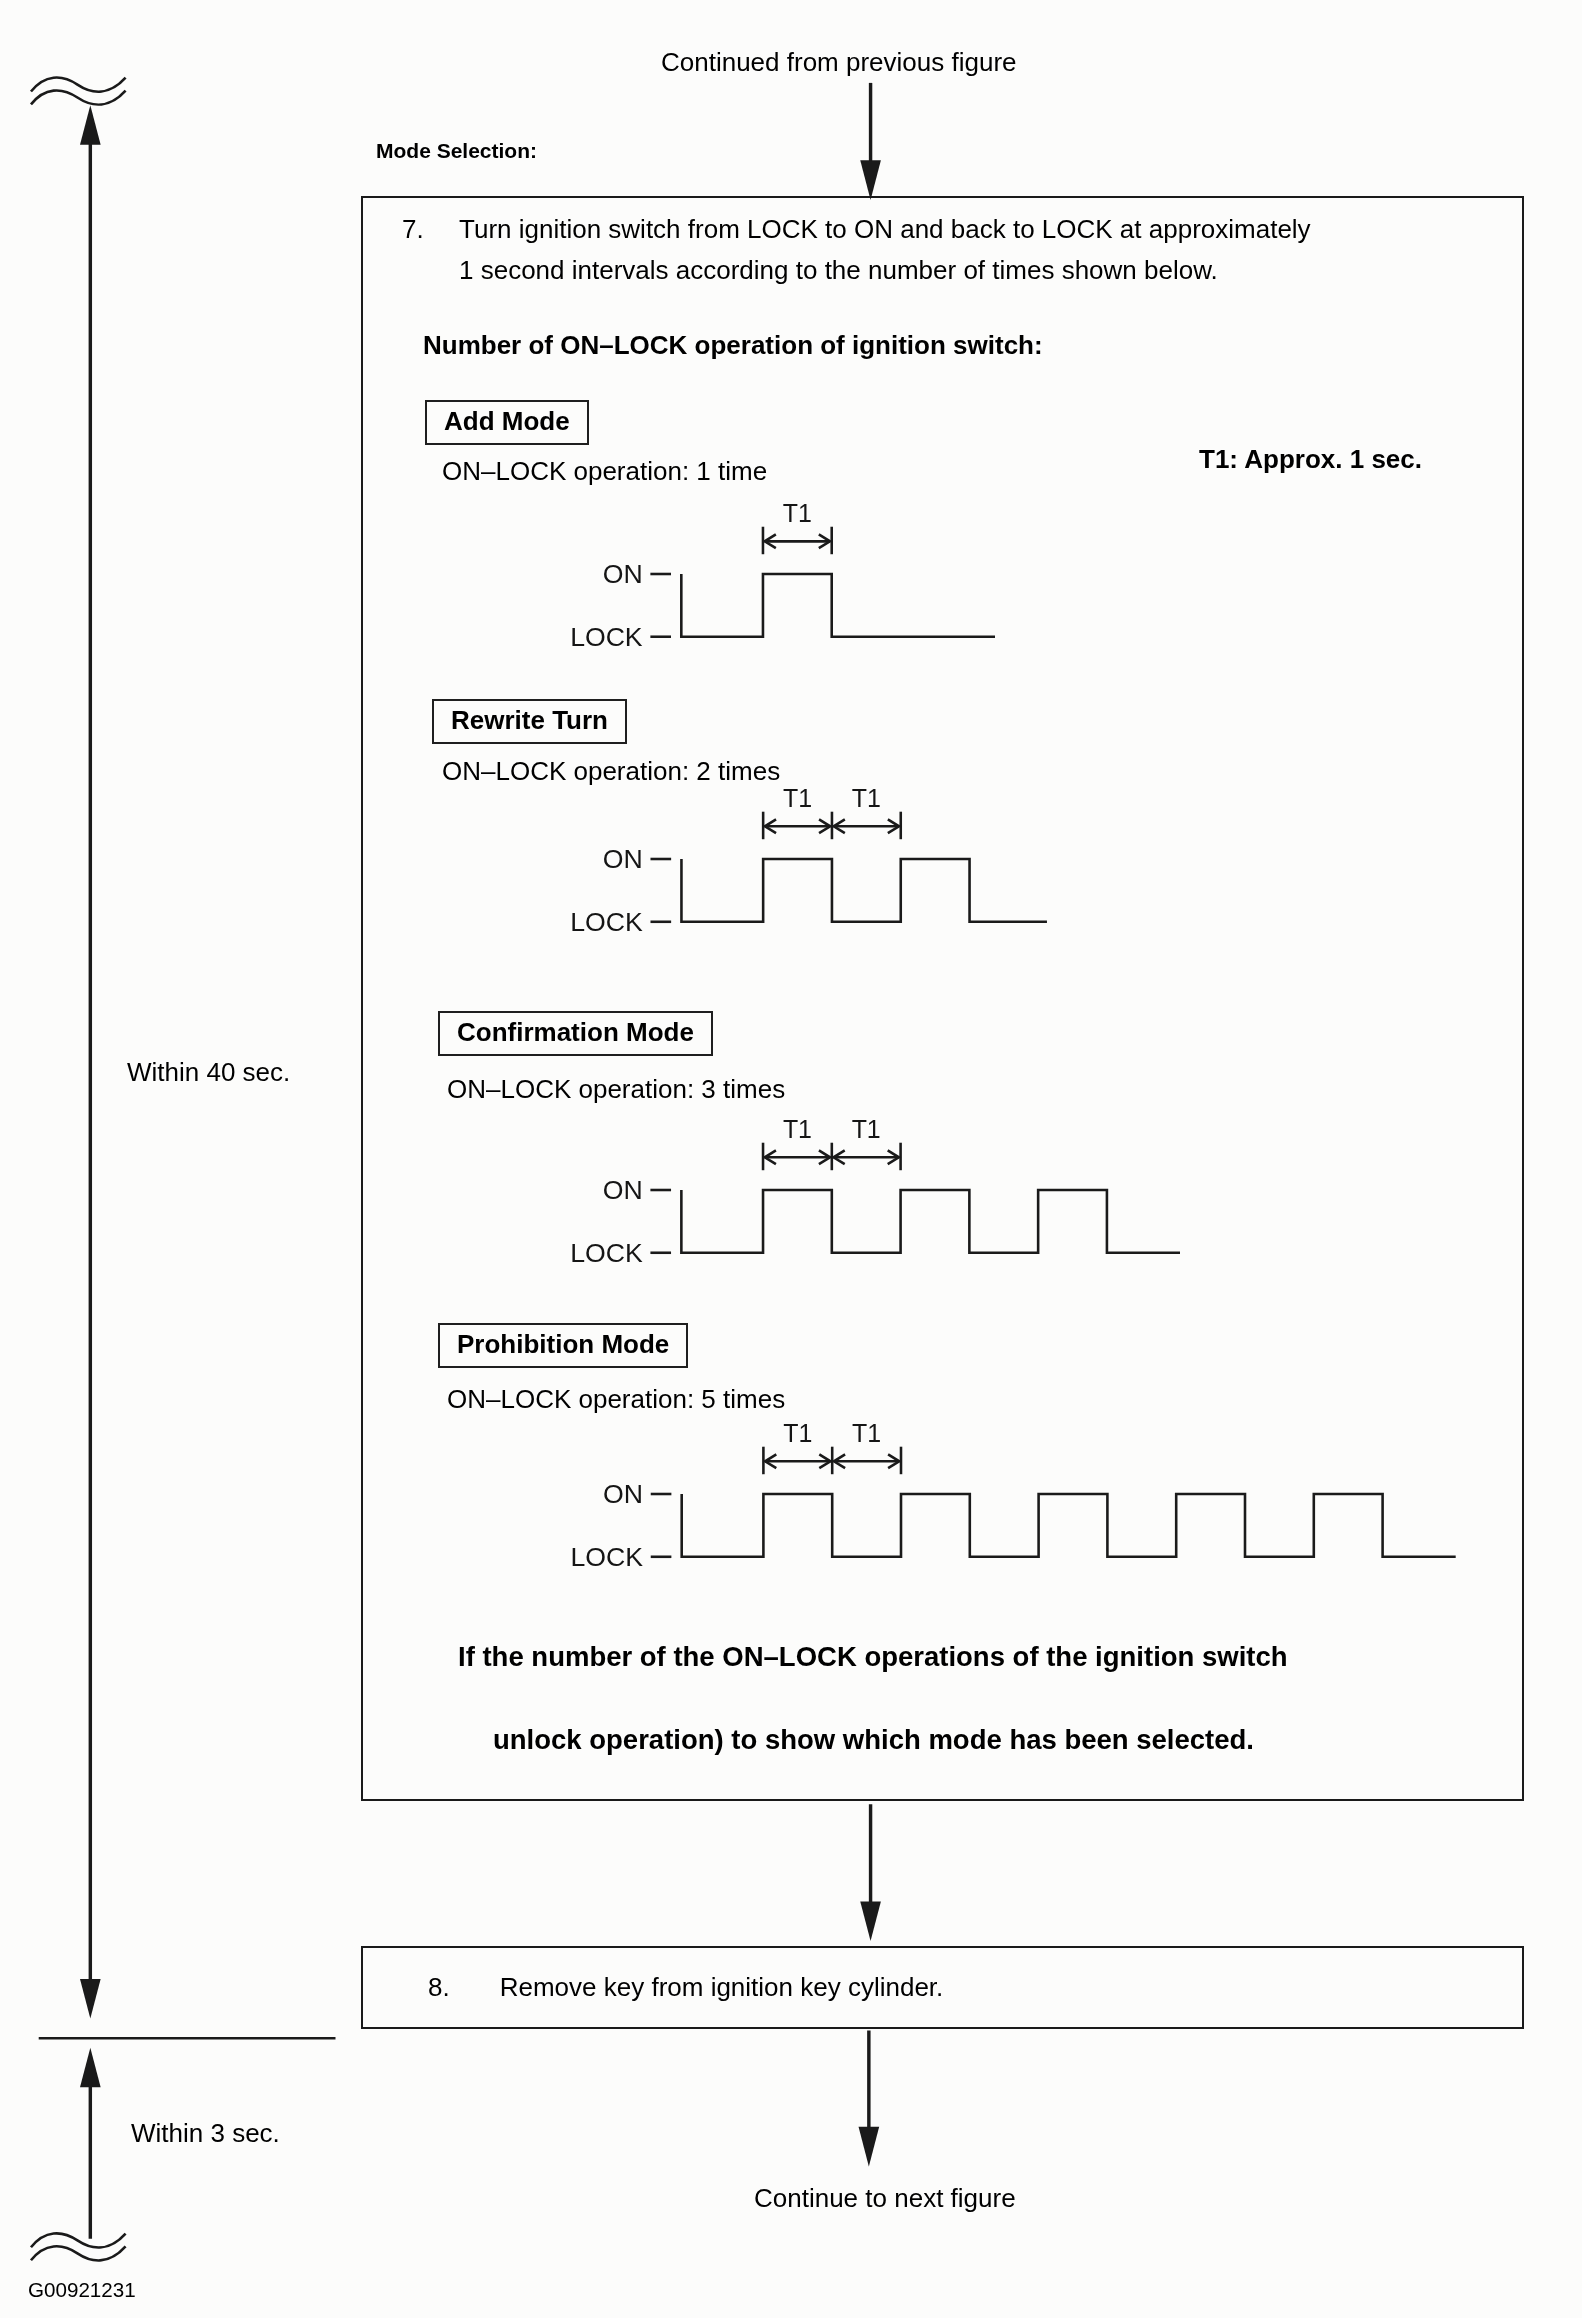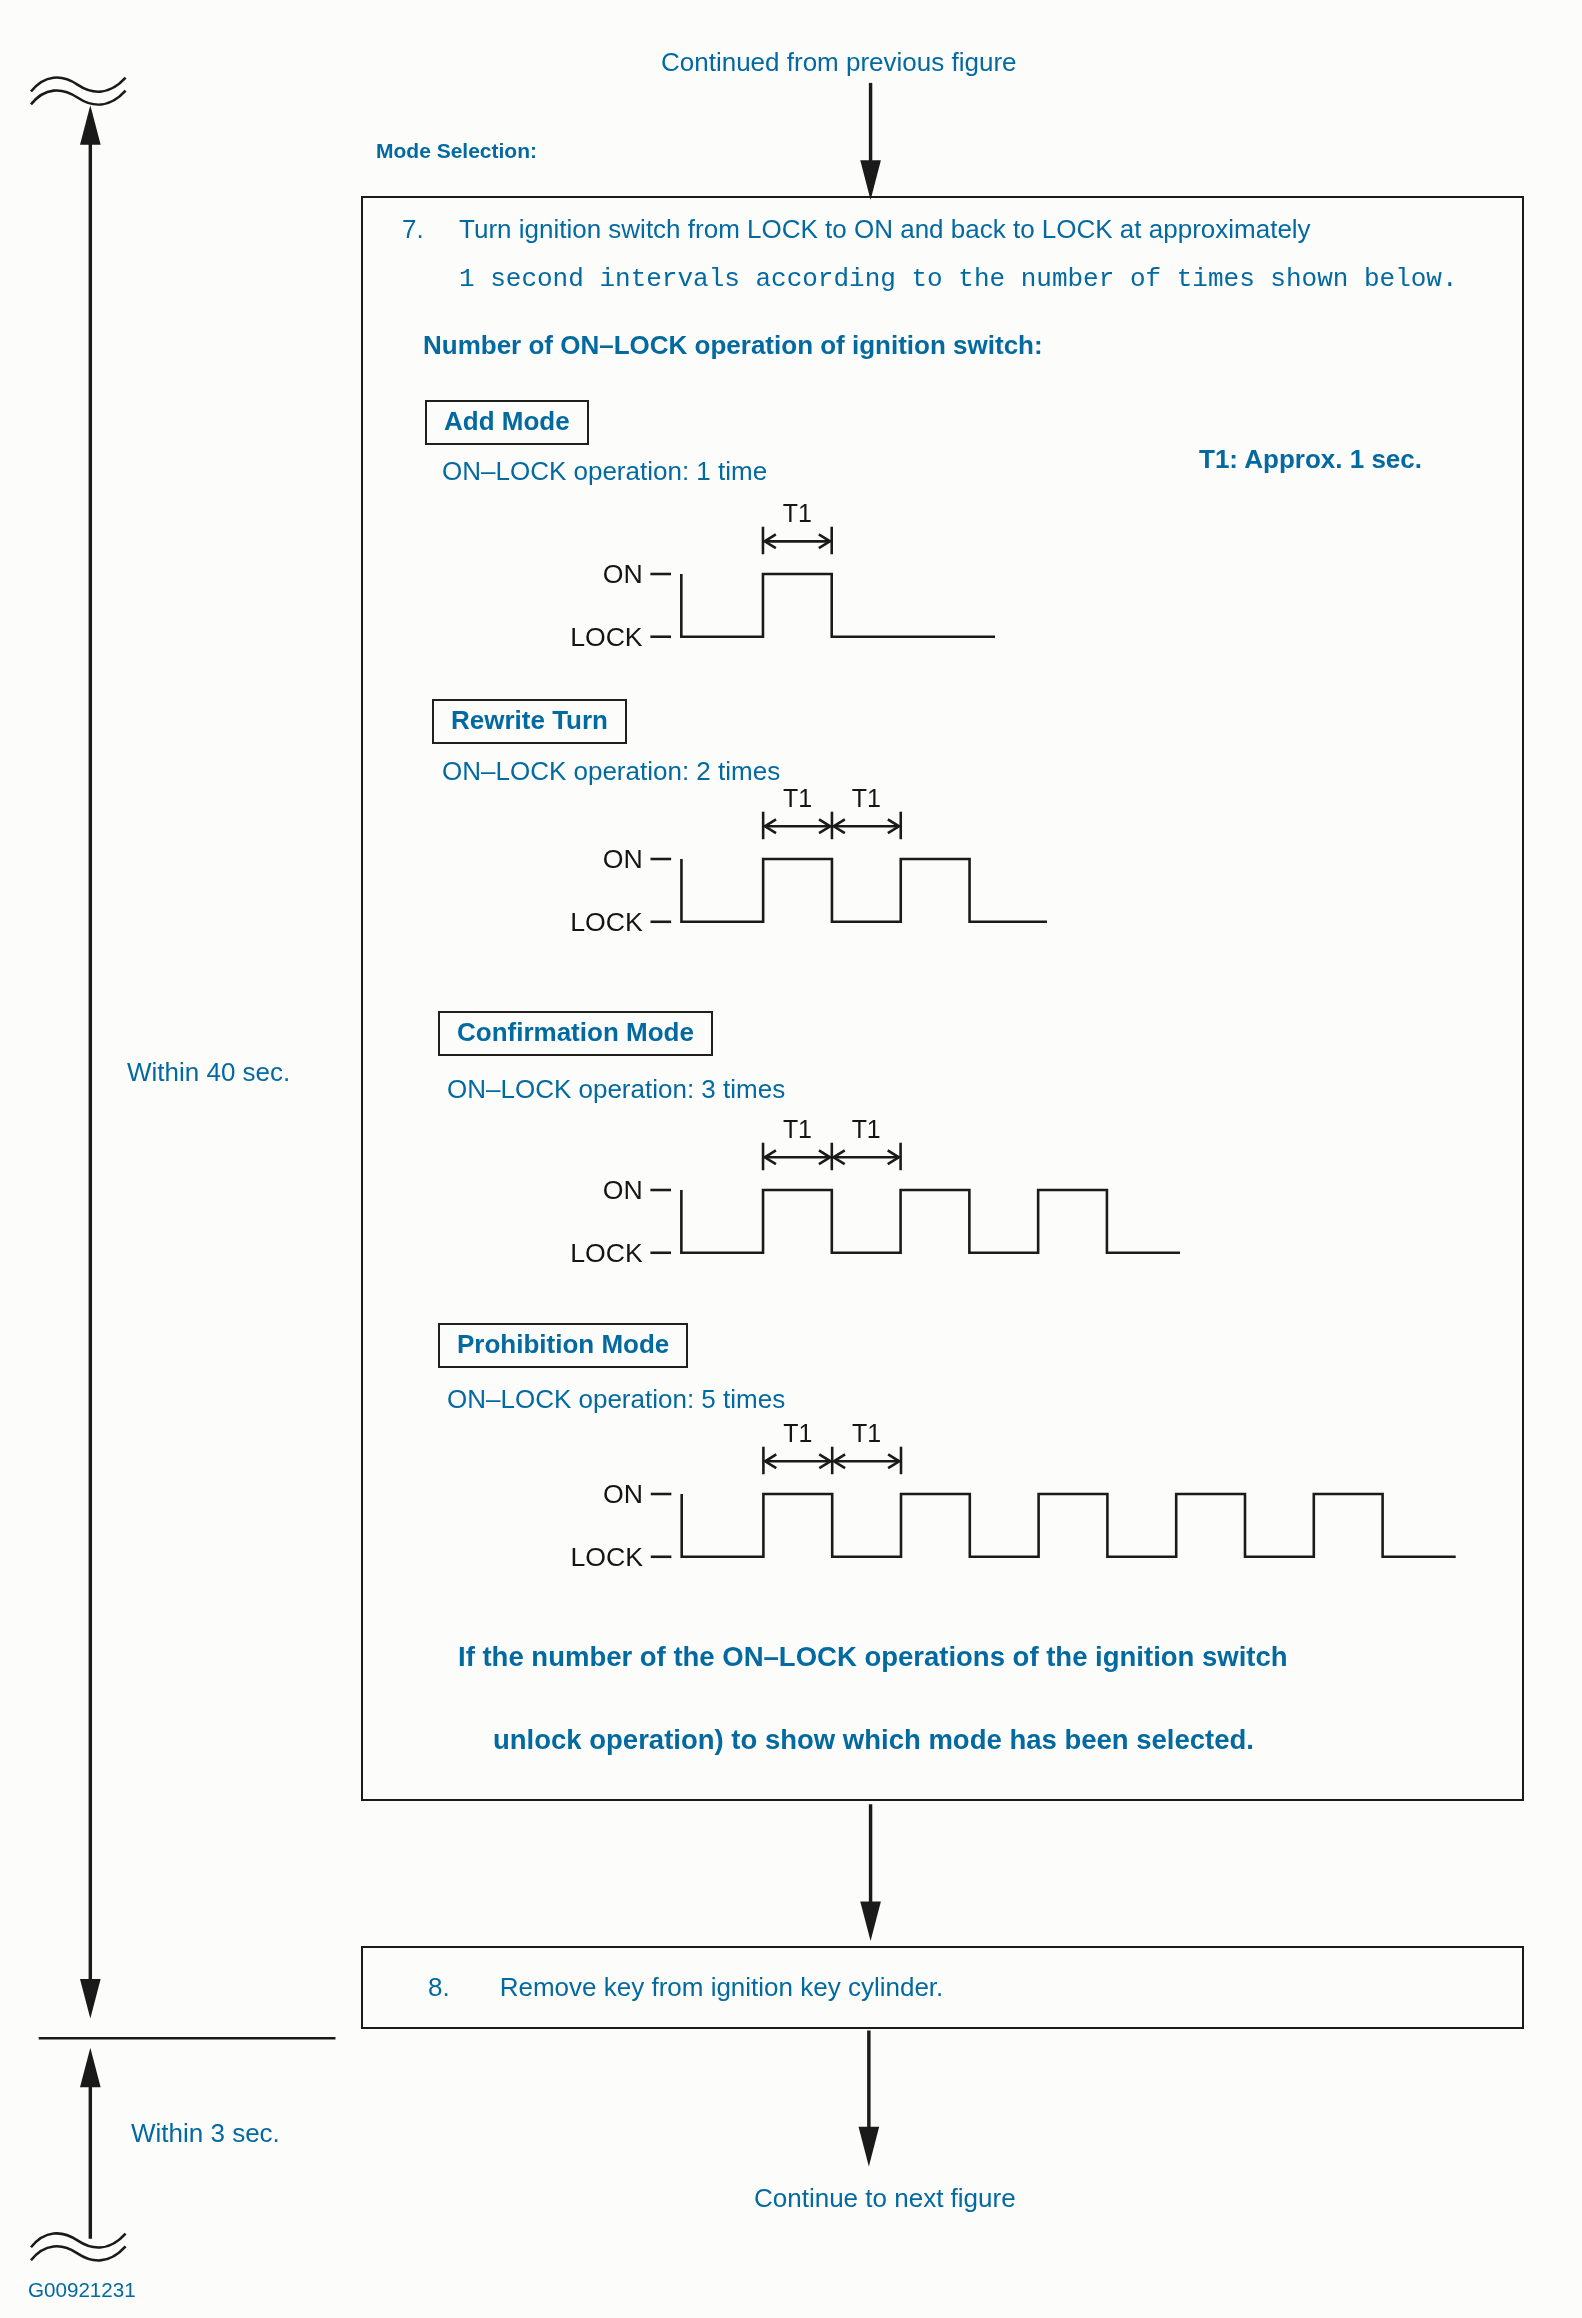--- a/index.html
+++ b/index.html
@@ -1,19 +1,19 @@
 <!DOCTYPE html>
 <html style="font-size:13.8px"><head>
 <meta charset="utf-8">
 <style>
   * { margin:0; padding:0; box-sizing:border-box; }
   body { margin:0; background:#d8d8d8; }
   .page {
     position:relative; width:1582px; height:2319px;
-    background:#fcfcfb; color:#0369a1;
+    background:#fcfcfb; color:#000000;
     font-family:"Liberation Sans", sans-serif;
     overflow:hidden;
   }
   .abs { position:absolute; white-space:nowrap; }
   .t30 { font-size:26px; line-height:1.2; }
   .t24 { font-size:20.6px; }
   .bold { font-weight:bold; }
   .box { position:absolute; border:2.6px solid #1a1a1a; background:transparent; }
   .mode-tag {
     position:absolute; border:2.6px solid #1f1f1f; background:#fcfcfb;
@@ -69,21 +69,21 @@
   </svg>
 
   <div class="abs t30" style="left:661px; top:47px;">Continued from previous figure</div>
 
   <div class="abs t30 bold" style="left:376px; top:138px; font-size:21px;">Mode Selection:</div>
 
   <div class="box" style="left:361px; top:196px; width:1163px; height:1605px;">
 
     <div class="abs t30" style="left:39px; top:15.5px;">7.</div>
     <div class="abs t30" style="left:96px; top:15.5px;">Turn ignition switch from LOCK to ON and back to LOCK at approximately</div>
-    <div class="abs t30" style="left:96px; top:66px;font-family:Liberation Mono, monospace;">1 second intervals according to the number of times shown below.</div>
+    <div class="abs t30" style="left:96px; top:57px;">1 second intervals according to the number of times shown below.</div>
 
     <div class="abs t30 bold" style="left:60px; top:132px;">Number of ON–LOCK operation of ignition switch:</div>
 
     <div class="abs t30 bold" style="left:836px; top:246px;">T1: Approx. 1 sec.</div>
 
     <div class="mode-tag" style="left:62px; top:202px;">Add Mode</div>
     <div class="abs t30" style="left:79px; top:258px;">ON–LOCK operation: 1 time</div>
     <svg class="wf" style="left:198px; top:290px;" width="434" height="172" viewBox="0 0 505 200">
         <text x="95" y="111" text-anchor="end" font-size="31" fill="#151515">ON</text>
         <text x="95" y="184" text-anchor="end" font-size="31" fill="#151515">LOCK</text>

